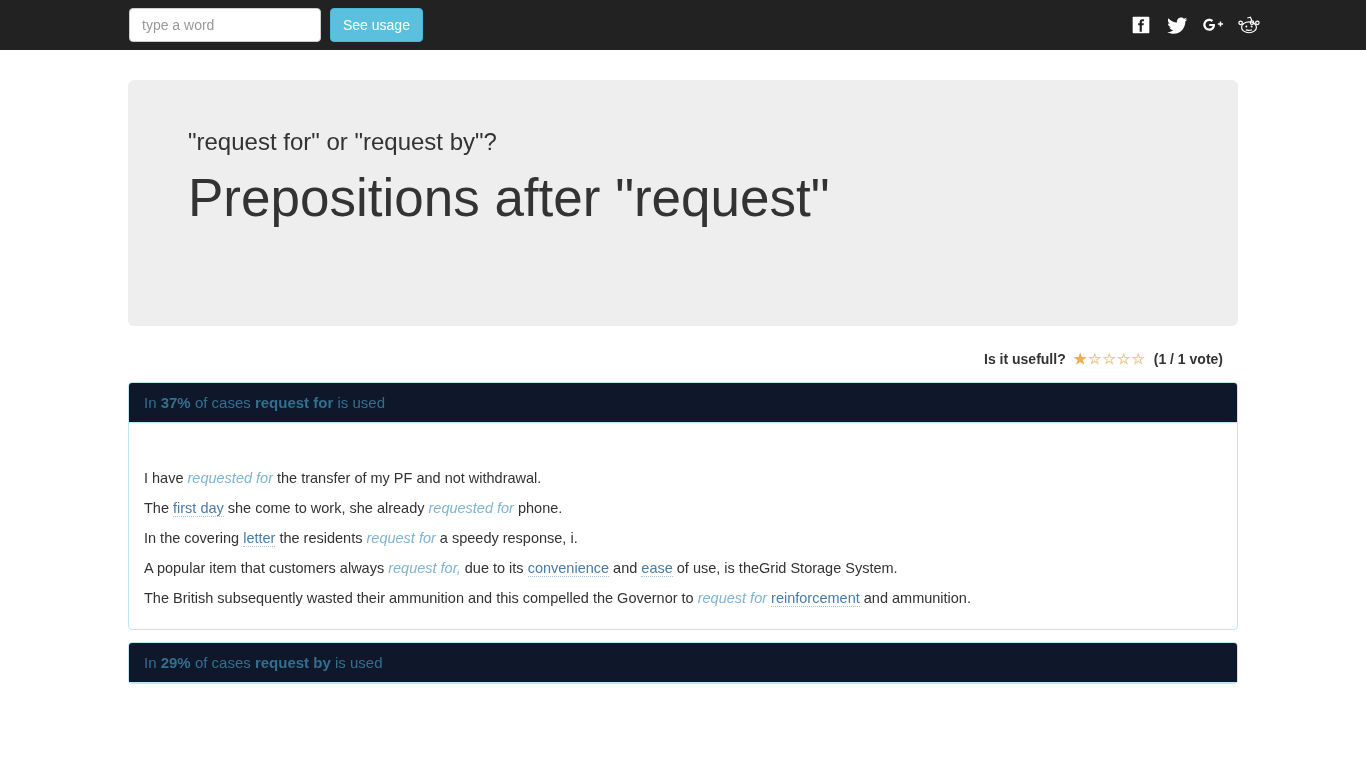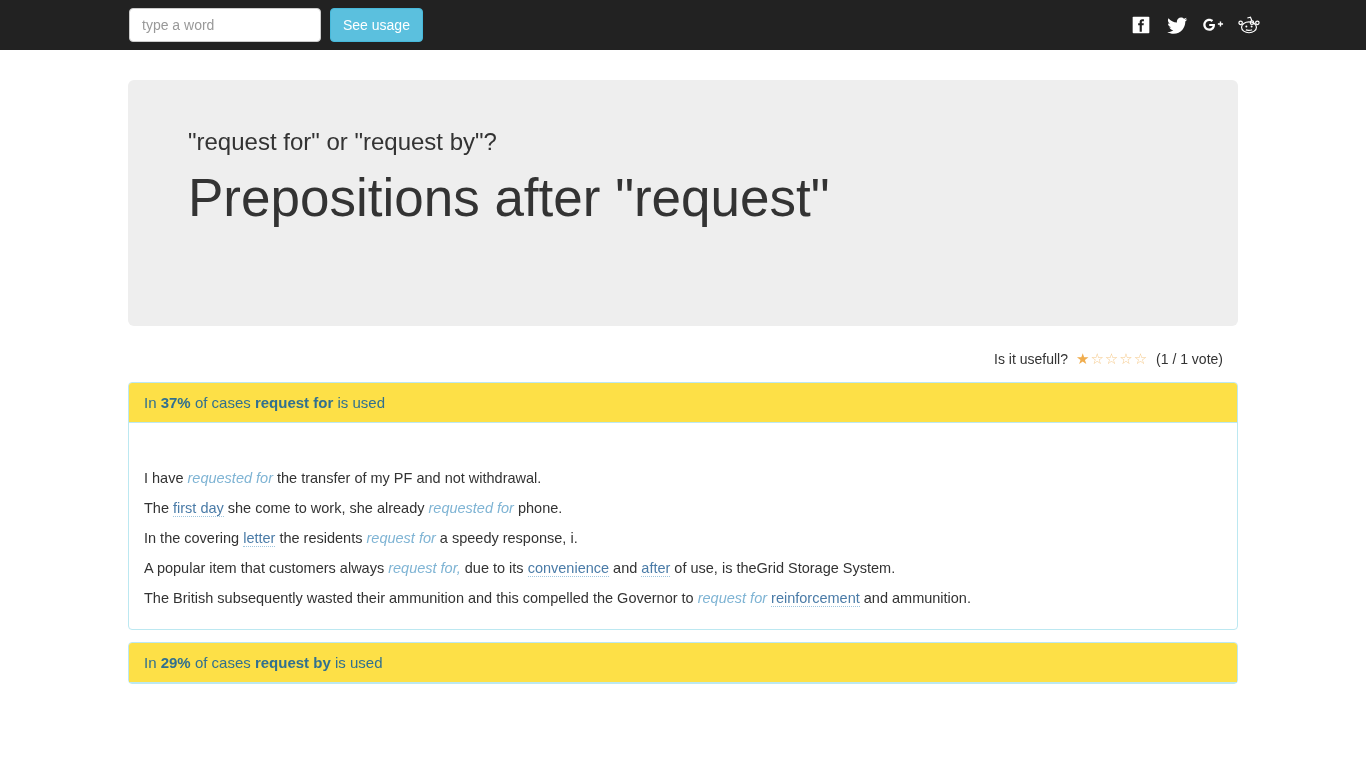--- a/index.html
+++ b/index.html
@@ -102,39 +102,40 @@
 
   
   .rating-row {
     text-align: right;
     font-size: 14px;
     color: #333333;
     margin-top: 24px;
     padding-right: 15px;
     height: 20px;
     white-space: nowrap;
+    font-weight: bold;
   }
   .stars {
     display: inline-block;
     margin: 0 4px;
     letter-spacing: 1px;
   }
   .star { color: #f0ad4e; font-size: 15px; }
   .star.off { color: #f5c98a; }
   .vote-count { color: #333333; }
 
   
   .panel {
     border: 1px solid #bce8f1;
     border-radius: 4px;
     background: #ffffff;
     margin-top: 12px;
   }
   .panel-heading {
-    background: #fde047;
+    background: #0f172a;
     border-bottom: 1px solid #bce8f1;
     color: #31708f;
     font-size: 15px;
     padding: 11px 15px;
     border-radius: 3px 3px 0 0;
   }
   .panel-heading b { font-weight: bold; }
   .panel-body {
     padding: 24px 15px 16px 15px;
     margin-top: 16px;
@@ -211,21 +212,21 @@
   </div>
 
   <div class="panel">
     <div class="panel-heading">
       <span>In </span><b>37%</b><span> of cases </span><b>request for</b><span> is used</span>
     </div>
     <div class="panel-body" id="examples-0">
         <div class="sentence">I have <em class="kw">requested for</em> the transfer of my PF and not withdrawal.</div>
         <div class="sentence">The <a href="#" class="lnk">first day</a> she come to work, she already <em class="kw">requested for</em> phone.</div>
         <div class="sentence">In the covering <a href="#" class="lnk">letter</a> the residents <em class="kw">request for</em> a speedy response, i.</div>
-        <div class="sentence">A popular item that customers always <em class="kw"><em class="kw">request for</em>,</em> due to its <a href="#" class="lnk">convenience</a> and <a href="#" class="lnk">after</a> of use, is theGrid Storage System.</div>
+        <div class="sentence">A popular item that customers always <em class="kw"><em class="kw">request for</em>,</em> due to its <a href="#" class="lnk">convenience</a> and <a href="#" class="lnk">ease</a> of use, is theGrid Storage System.</div>
         <div class="sentence">The British subsequently wasted their ammunition and this compelled the Governor to <em class="kw">request for</em> <a href="#" class="lnk">reinforcement</a> and ammunition.</div>
       </div>
   </div>
 
   <div class="panel">
     <div class="panel-heading">
       <span>In </span><b>29%</b><span> of cases </span><b>request by</b><span> is used</span>
     </div>
   </div>
 

